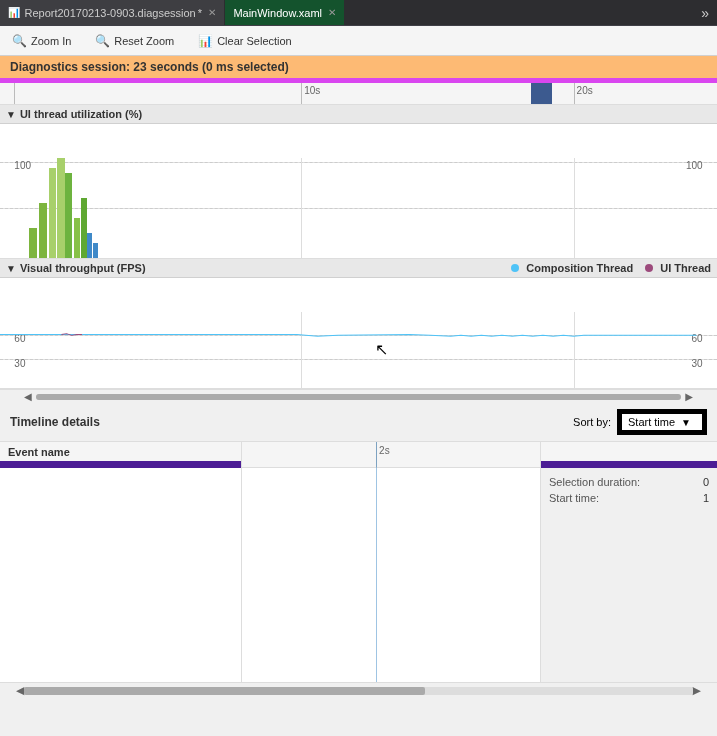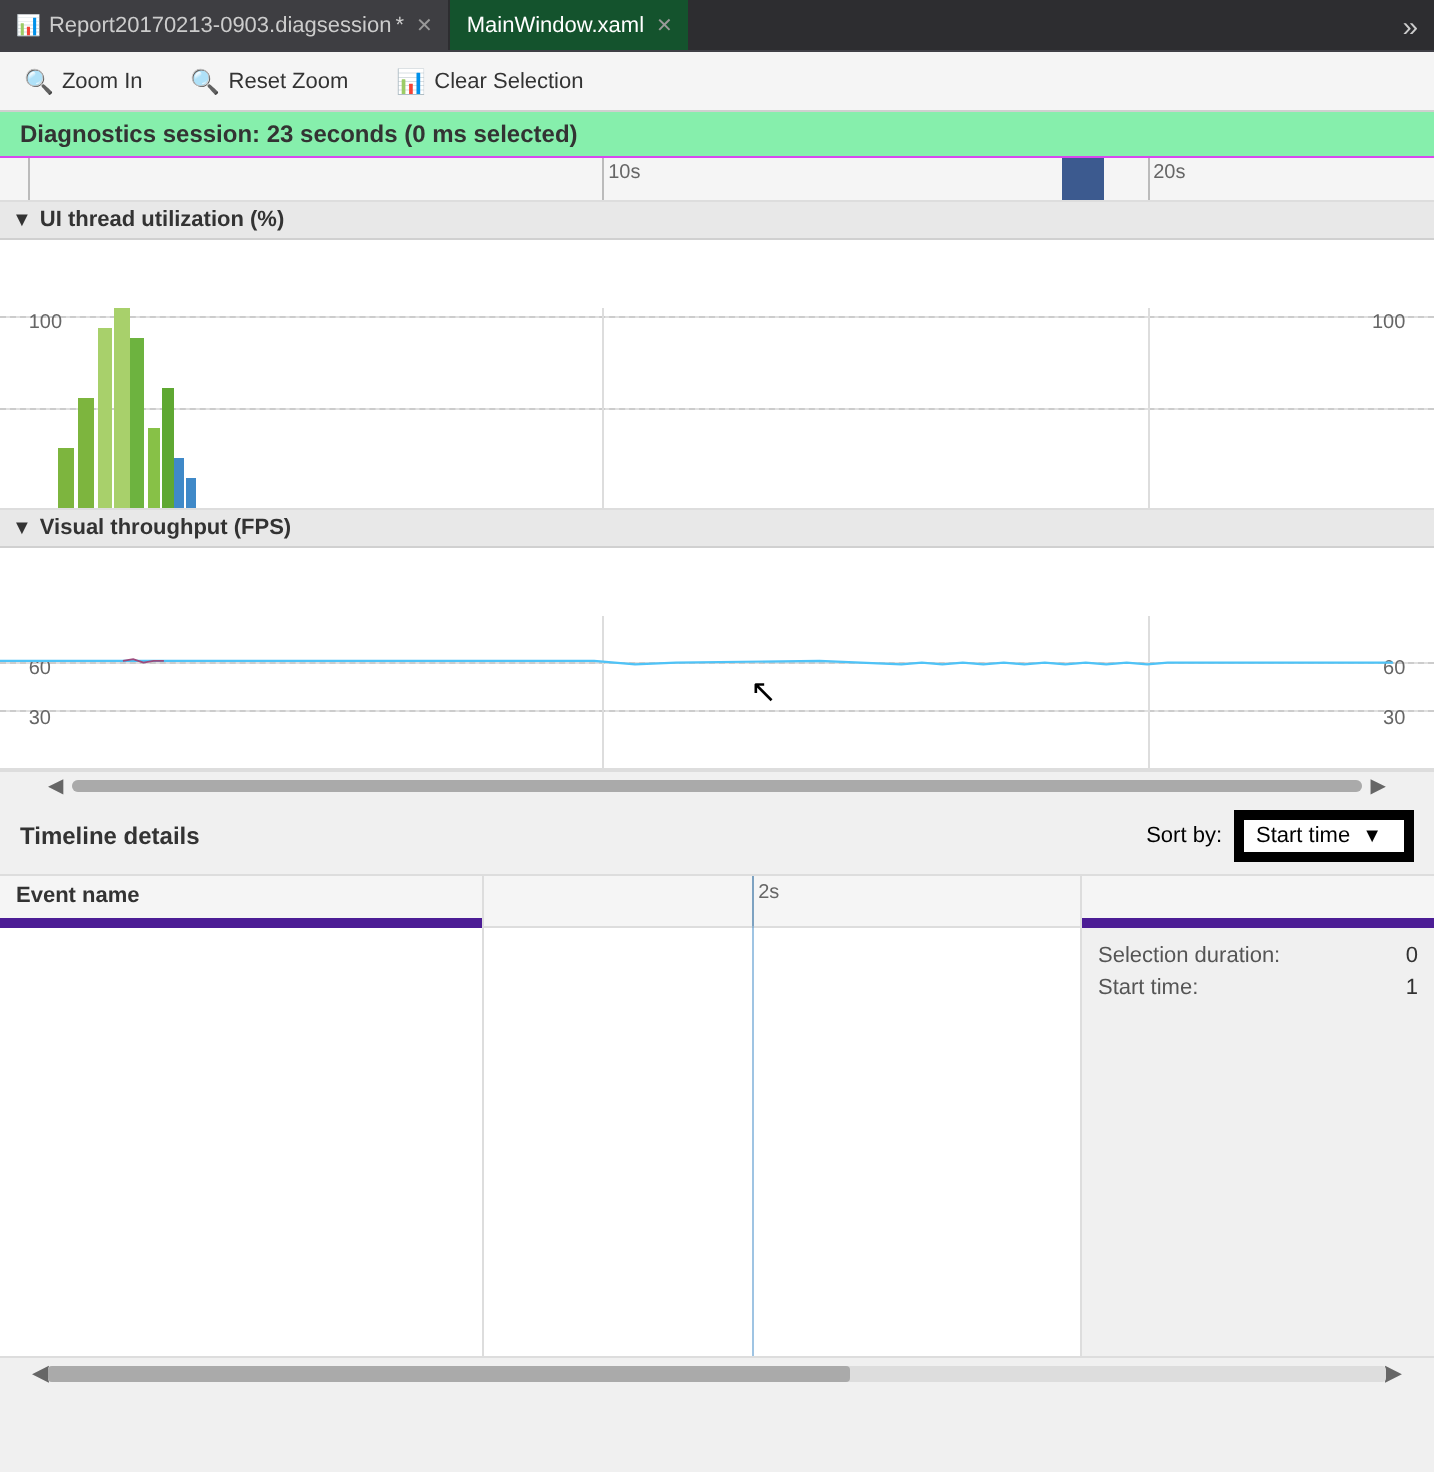--- a/index.html
+++ b/index.html
@@ -24,22 +24,22 @@
       display: flex; align-items: center; background: #f5f5f5; height: 30px;
       border-bottom: 1px solid #d0d0d0; padding: 0 8px; gap: 16px;
     }
     .toolbar-btn {
       display: flex; align-items: center; gap: 4px; cursor: pointer;
       color: #333; font-size: 11px; background: none; border: none; padding: 2px 4px;
     }
 
     
     .session-info {
-      background: #86efac; padding: 4px 10px; font-size: 12px; color: #333;
-      border-bottom: 1px solid #d946ef; font-weight: 600;
+      background: #fdba74; padding: 4px 10px; font-size: 12px; color: #333;
+      border-bottom: 5px solid #d946ef; font-weight: 600;
     }
 
     
     .ruler {
       background: #f5f5f5; height: 22px; border-bottom: 1px solid #ddd;
       position: relative; overflow: hidden;
     }
     .ruler-tick {
       position: absolute; top: 0; font-size: 10px; color: #666;
       border-left: 1px solid #bbb; padding-left: 2px; padding-top: 2px; height: 100%;
@@ -99,21 +99,21 @@
       padding: 2px 6px; font-size: 11px; cursor: pointer; min-width: 90px;
     }
     .sort-dropdown-arrow { margin-left: 6px; font-size: 10px; }
 
     
     .table-container { display: flex; height: 240px; overflow: hidden; }
     .table-col-left { width: 242px; min-width: 242px; border-right: 1px solid #ddd; overflow: hidden; }
     .table-col-timeline { flex: 1; overflow: hidden; position: relative; border-right: 1px solid #ddd; }
     .table-col-right { width: 176px; overflow: hidden; }
     .col-header {
-      background: #f5f5f5; border-bottom: 5px solid #4c1d95; padding: 4px 8px;
+      background: #f5f5f5; border-bottom: 7px solid #4c1d95; padding: 4px 8px;
       font-size: 11px; font-weight: 600; color: #333; height: 26px;
     }
     .col-body { background: #fff; height: calc(100% - 26px); }
 
     
     .table-ruler { position: relative; height: 26px; background: #f5f5f5; border-bottom: 1px solid #ddd; overflow: hidden; }
     .table-ruler-tick { position: absolute; top: 0; font-size: 10px; color: #666; border-left: 1px solid #bbb; padding-left: 2px; padding-top: 3px; height: 100%; }
 
     
     .right-panel { padding: 8px; font-size: 11px; }
@@ -209,20 +209,30 @@
       <div class="bar" style="left:12.2%;width:0.7%;height:25%;background:#3f89c8;"></div>
       <div class="bar" style="left:13.0%;width:0.7%;height:15%;background:#3f89c8;"></div>
     </div>
   </div>
 </div>
 
 <div class="chart-section">
   <div class="chart-header">
     <span class="collapse-arrow">▼</span>
     <span>Visual throughput (FPS)</span>
+    <div class="chart-legend">
+      <span>
+        <span class="legend-dot" style="background:#4fc3f7;"></span>
+        <span>Composition Thread</span>
+      </span>
+      <span>
+        <span class="legend-dot" style="background:#9c4a7c;"></span>
+        <span>UI Thread</span>
+      </span>
+    </div>
   </div>
   <div class="chart-body" style="height:76px;">
 
     <div class="chart-h-line" style="top:30%;"></div>
     <div class="chart-h-line" style="top:62%;"></div>
 
     <div class="chart-x-divider" style="left:42%;"></div>
     <div class="chart-x-divider" style="left:80%;"></div>
 
     <div class="chart-y-label" style="left:2%; top:28%; right:auto;">60</div>

